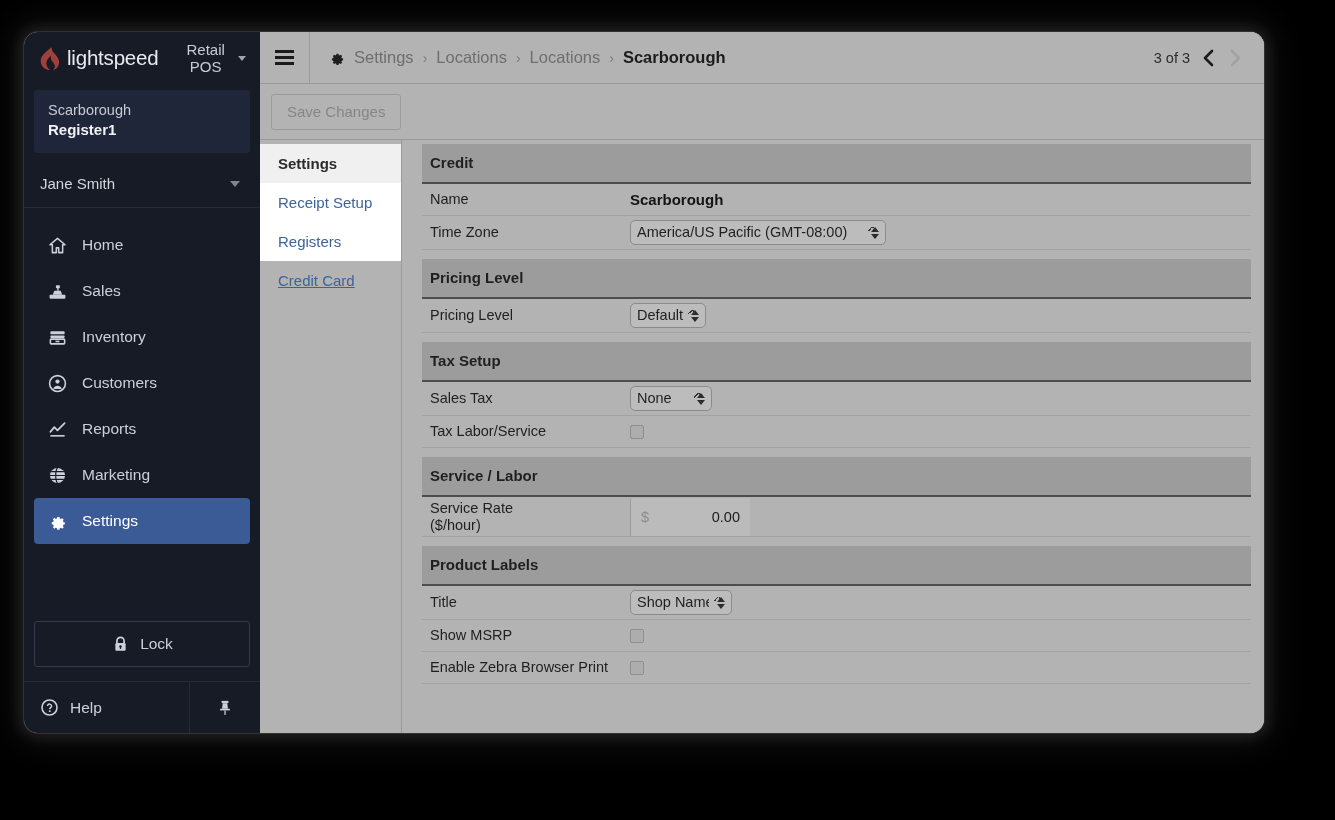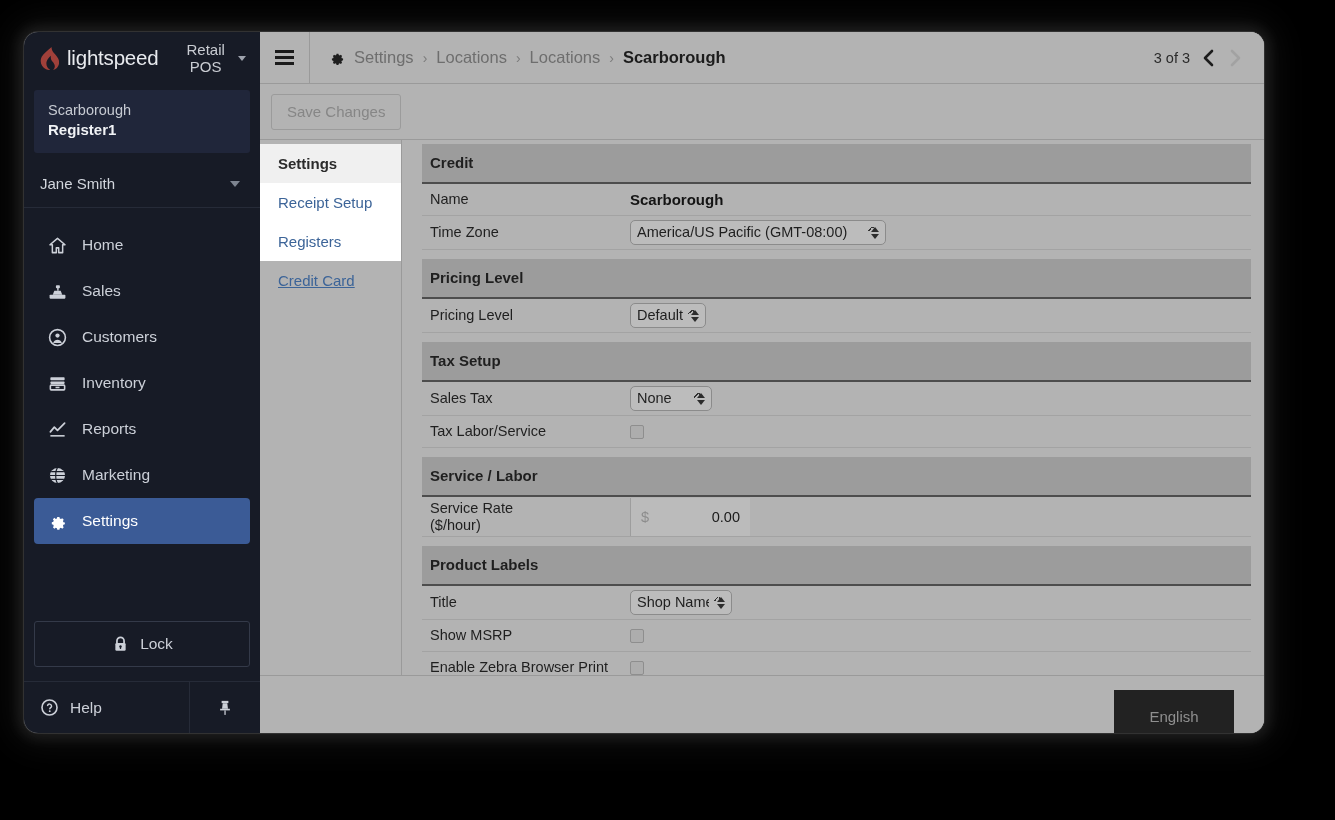--- a/index.html
+++ b/index.html
@@ -363,35 +363,35 @@
           <rect x="2" y="16" width="20" height="5" rx="1" fill="#ccd0d8"></rect>
           <path d="M6 16l2-5h8l2 5z" fill="#ccd0d8"></path>
           <rect x="10" y="4" width="5" height="4" rx="1" fill="#ccd0d8"></rect>
           <rect x="11.6" y="7" width="1.8" height="4" fill="#ccd0d8"></rect>
         </svg>
         <span class="nav-label">Sales</span>
       </div>
 
       <div class="nav-item">
         <svg class="nav-ico" viewBox="0 0 24 24">
-          <circle cx="12" cy="12" r="10" fill="none" stroke="#ccd0d8" stroke-width="2"></circle>
-          <circle cx="12" cy="9.5" r="2.7" fill="#ccd0d8"></circle>
-          <path d="M6.5 19c1-3 3-4.2 5.5-4.2S16.5 16 17.5 19z" fill="#ccd0d8"></path>
-        </svg>
-        <span class="nav-label">Customers</span>
-      </div>
-
-      <div class="nav-item">
-        <svg class="nav-ico" viewBox="0 0 24 24">
           <rect x="3" y="4" width="18" height="4" rx="1" fill="#ccd0d8"></rect>
           <rect x="3" y="9.5" width="18" height="3" rx="1" fill="#ccd0d8"></rect>
           <rect x="3" y="14" width="18" height="6" rx="1" fill="none" stroke="#ccd0d8" stroke-width="2"></rect>
           <rect x="9.5" y="16" width="5" height="2" fill="#ccd0d8"></rect>
         </svg>
         <span class="nav-label">Inventory</span>
+      </div>
+
+      <div class="nav-item">
+        <svg class="nav-ico" viewBox="0 0 24 24">
+          <circle cx="12" cy="12" r="10" fill="none" stroke="#ccd0d8" stroke-width="2"></circle>
+          <circle cx="12" cy="9.5" r="2.7" fill="#ccd0d8"></circle>
+          <path d="M6.5 19c1-3 3-4.2 5.5-4.2S16.5 16 17.5 19z" fill="#ccd0d8"></path>
+        </svg>
+        <span class="nav-label">Customers</span>
       </div>
 
       <div class="nav-item">
         <svg class="nav-ico" viewBox="0 0 24 24">
           <polyline points="3,15 8,9 12,13 21,4" fill="none" stroke="#ccd0d8" stroke-width="2.2" stroke-linecap="round" stroke-linejoin="round"></polyline>
           <line x1="3" y1="20" x2="21" y2="20" stroke="#ccd0d8" stroke-width="2"></line>
         </svg>
         <span class="nav-label">Reports</span>
       </div>
 
@@ -584,18 +584,15 @@
           </div>
           <div class="row">
             <span class="row-label">Enable Zebra Browser Print</span>
             <input type="checkbox" class="check" style="">
           </div>
         </div>
 
       </div>
     </div>
 
-    <div id="footer-strip">
-      <div id="language-button">English</div>
-    </div>
 
   </section>
 </div>
 
 </body></html>

